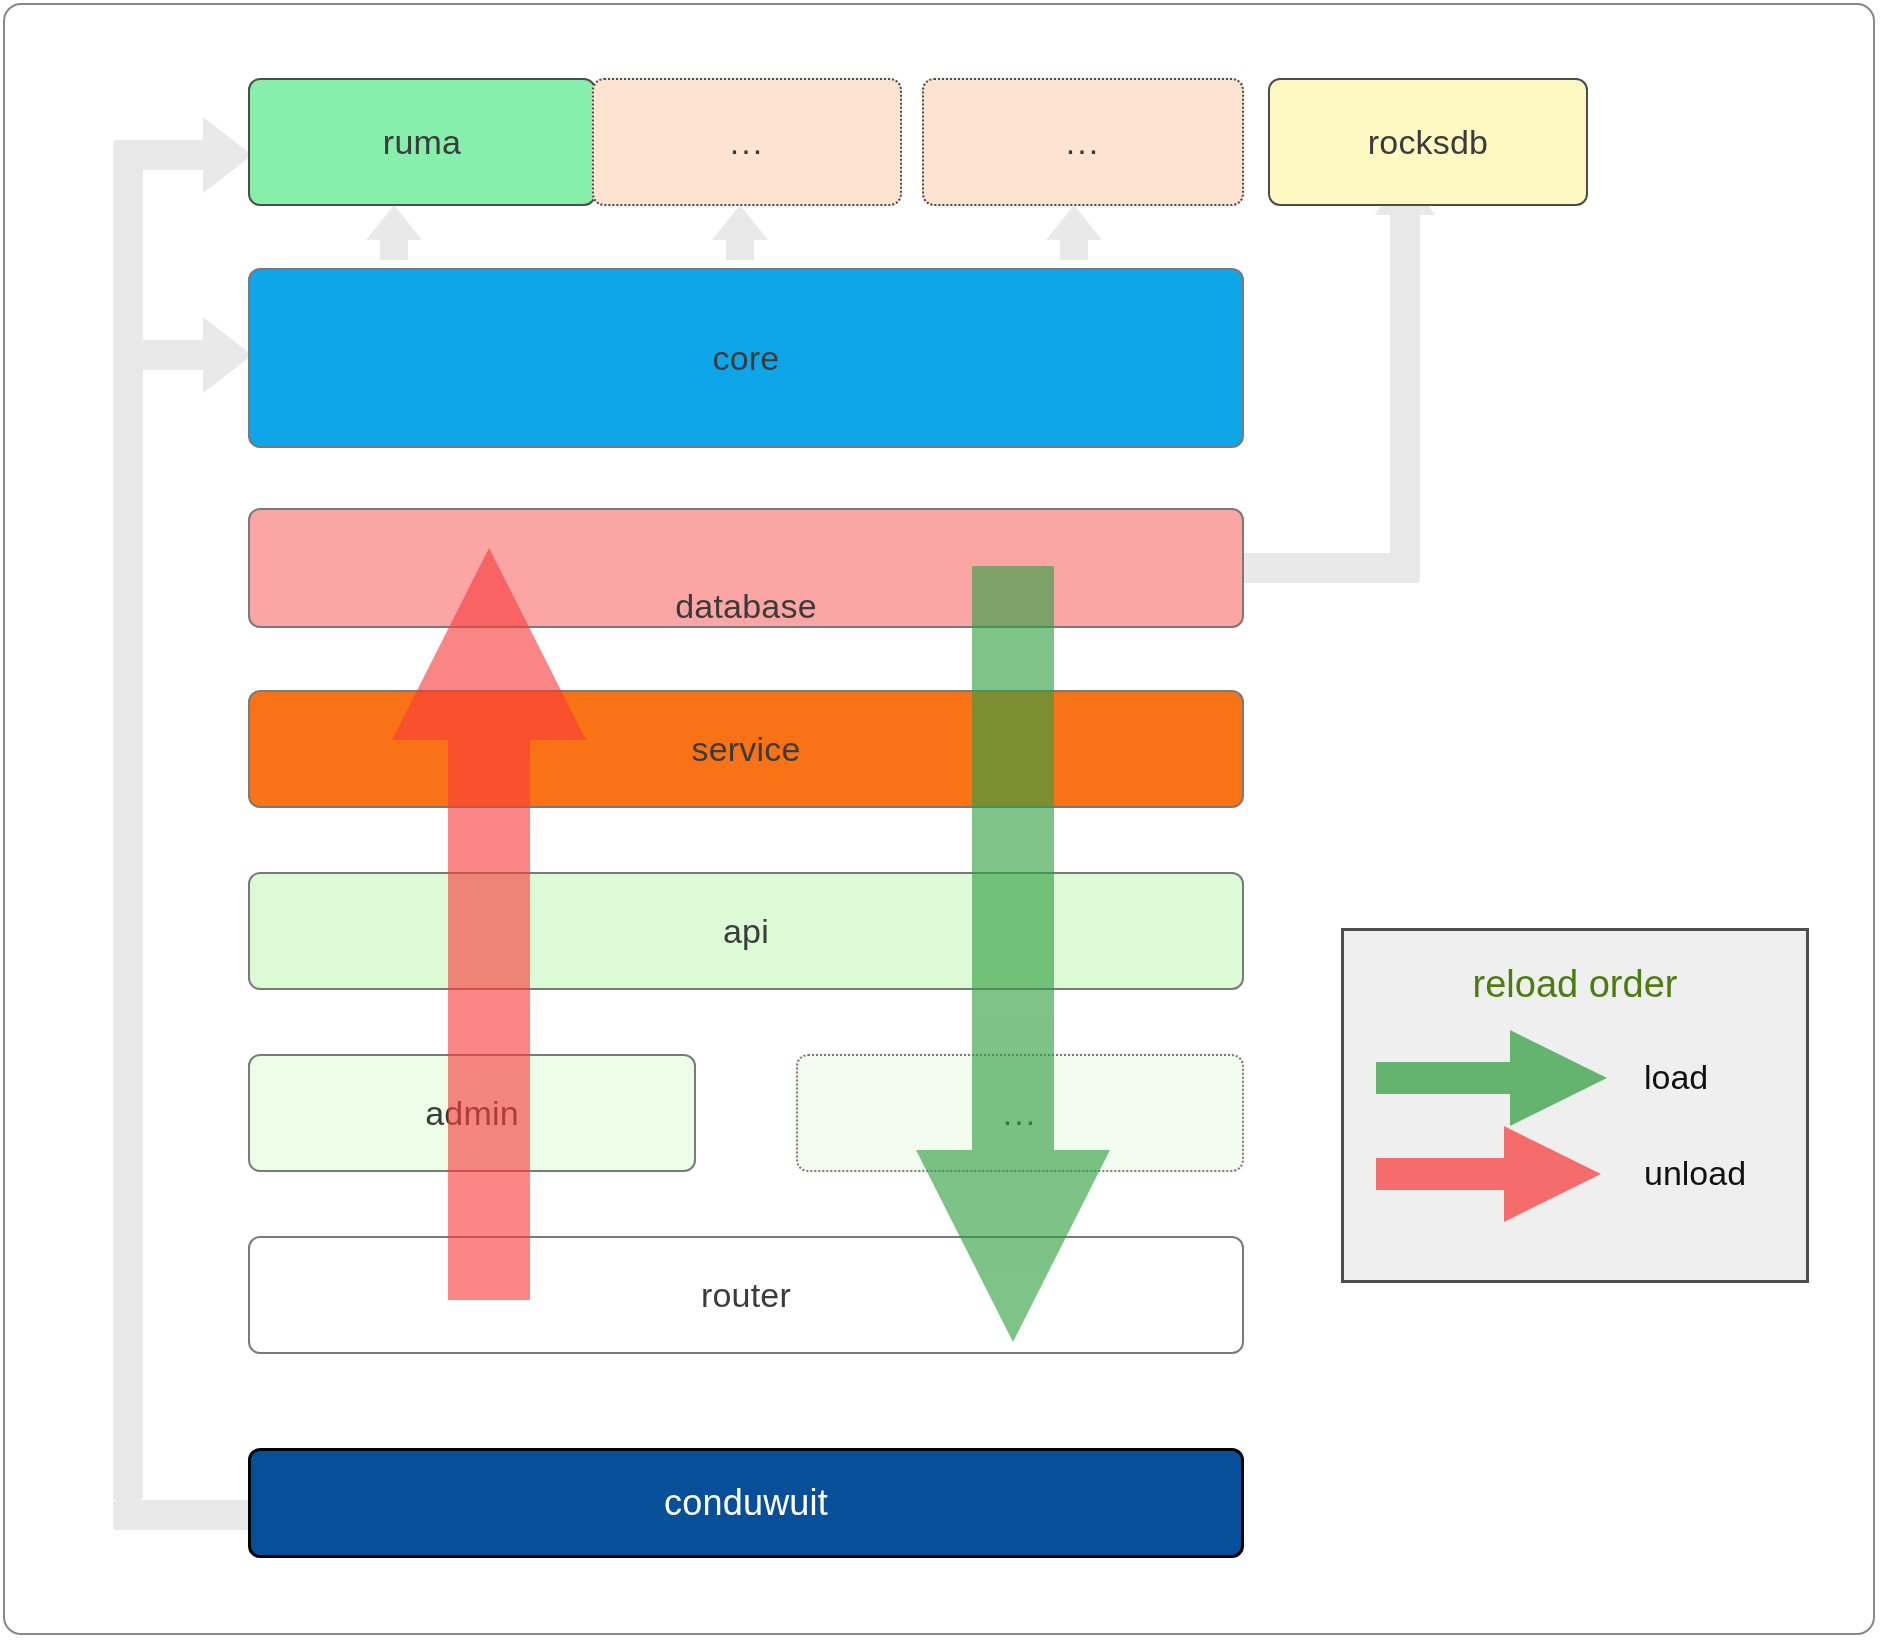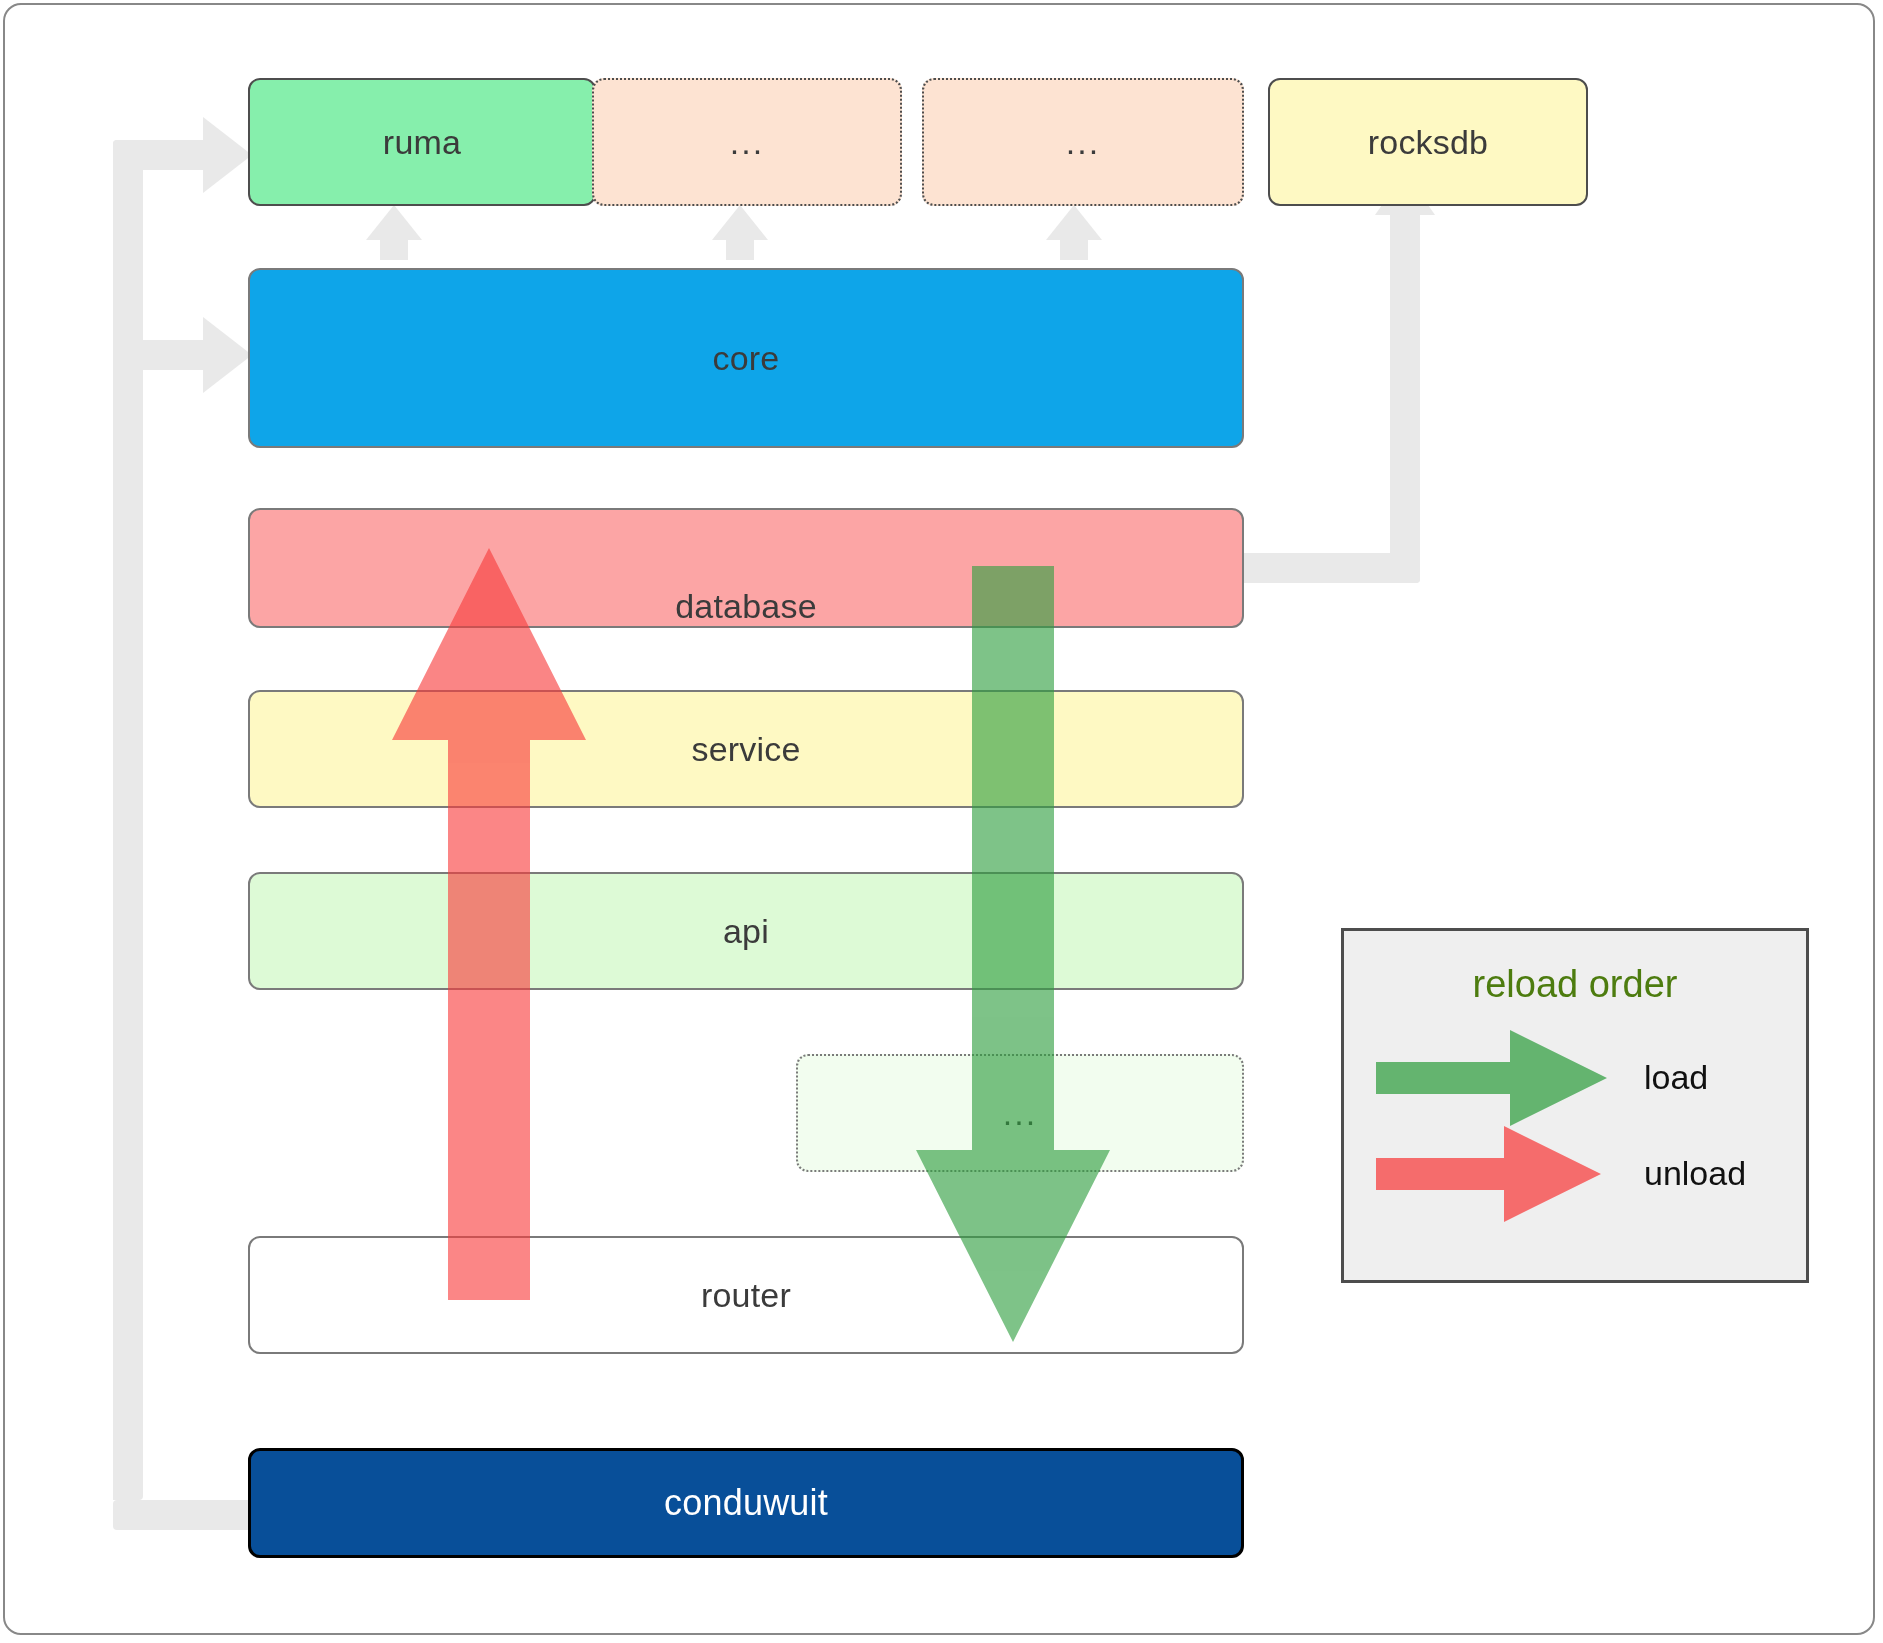--- a/index.html
+++ b/index.html
@@ -140,28 +140,31 @@
   </div>
 
   <div class="node node-gray" style="left:248px; top:268px; width:996px; height:180px; background:#0ea5e9;">
     <span>core</span>
   </div>
 
   <div class="node node-gray" style="left:248px; top:508px; width:996px; height:120px; background:#fca5a5;align-items:flex-end;">
     <span>database</span>
   </div>
 
-  <div class="node node-gray" style="left:248px; top:690px; width:996px; height:118px; background:#fef9c3;">
+  <div class="node node-gray" style="left:248px; top:690px; width:996px; height:118px; background:#f97316;">
     <span>service</span>
   </div>
 
   <div class="node node-gray" style="left:248px; top:872px; width:996px; height:118px; background:#ddfad6;">
     <span>api</span>
   </div>
 
+  <div class="node node-gray" style="left:248px; top:1054px; width:448px; height:118px; background:#ecfde8;">
+    <span>admin</span>
+  </div>
 
   <div class="node node-graydot" style="left:796px; top:1054px; width:448px; height:118px; background:#f2fdef;">
     <span class="dots">...</span>
   </div>
 
   <div class="node node-gray" style="left:248px; top:1236px; width:996px; height:118px; background:#ffffff;">
     <span>router</span>
   </div>
 
   <div class="node node-dark" style="left:248px; top:1448px; width:996px; height:110px; background:#084f99;">

